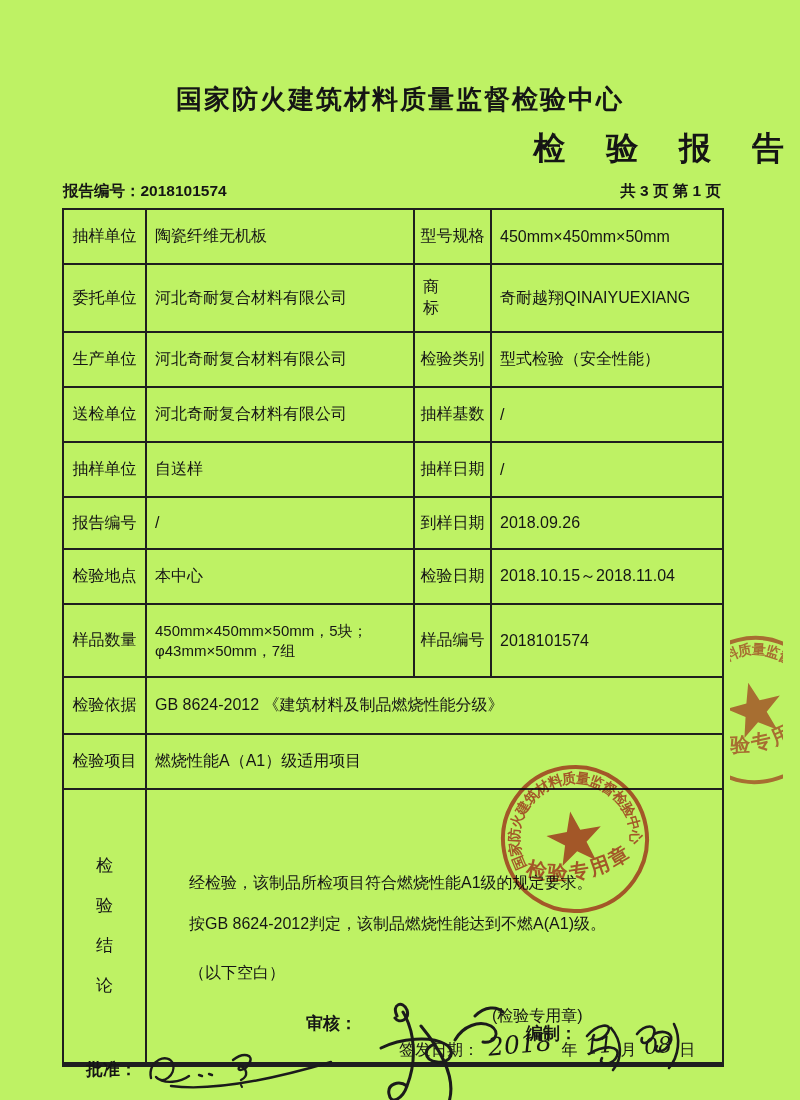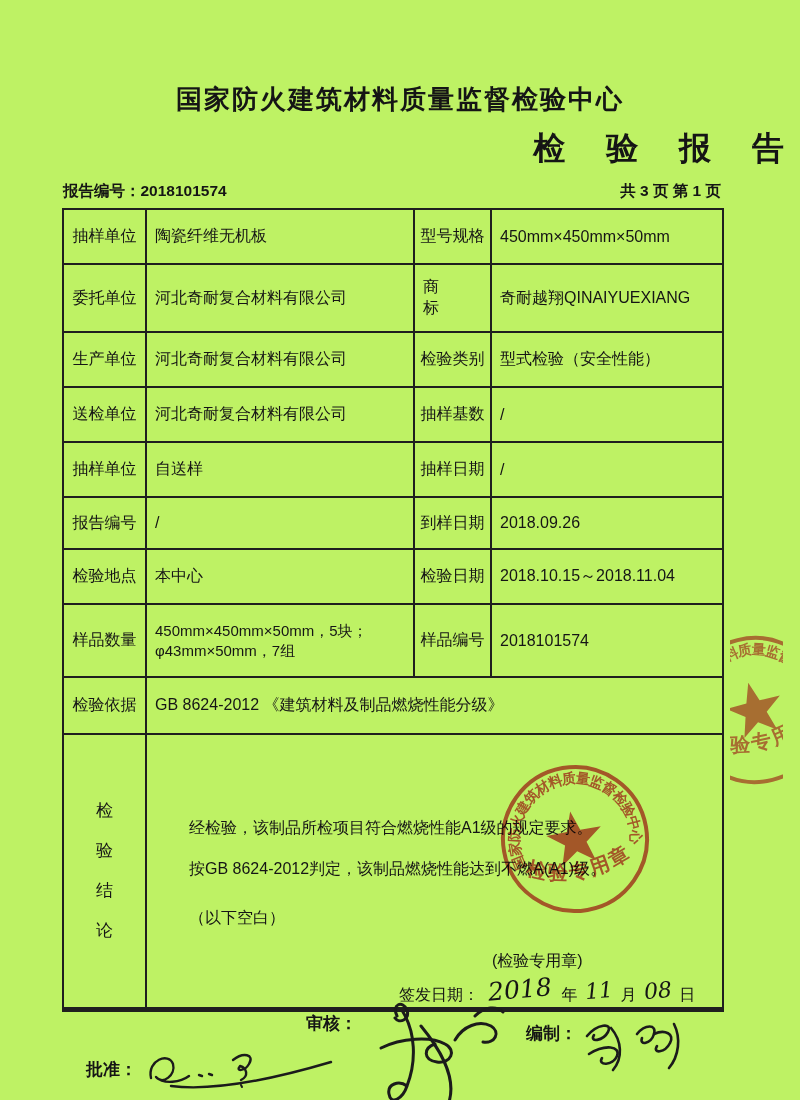--- a/index.html
+++ b/index.html
@@ -125,20 +125,24 @@
     </tr>
     <tr style="height:44px">
       <td class="lbl">样品数量</td>
       <td class="val" style="font-size:15px;line-height:1.3;">450mm×450mm×50mm，5块；φ43mm×50mm，7组</td>
       <td class="lbl">样品编号</td>
       <td class="val">2018101574</td>
     </tr>
     <tr style="height:57px">
       <td class="lbl">检验依据</td>
       <td class="val" colspan="3">GB 8624-2012 《建筑材料及制品燃烧性能分级》</td>
+    </tr>
+    <tr style="height:40px">
+      <td class="lbl">检验项目</td>
+      <td class="val" colspan="3">燃烧性能A（A1）级适用项目</td>
     </tr>
     <tr style="height:275px">
       <td class="lbl concl-lbl">
         <div class="vstack">
           <span>检</span>
           <span>验</span>
           <span>结</span>
           <span>论</span>
         </div>
       </td>

